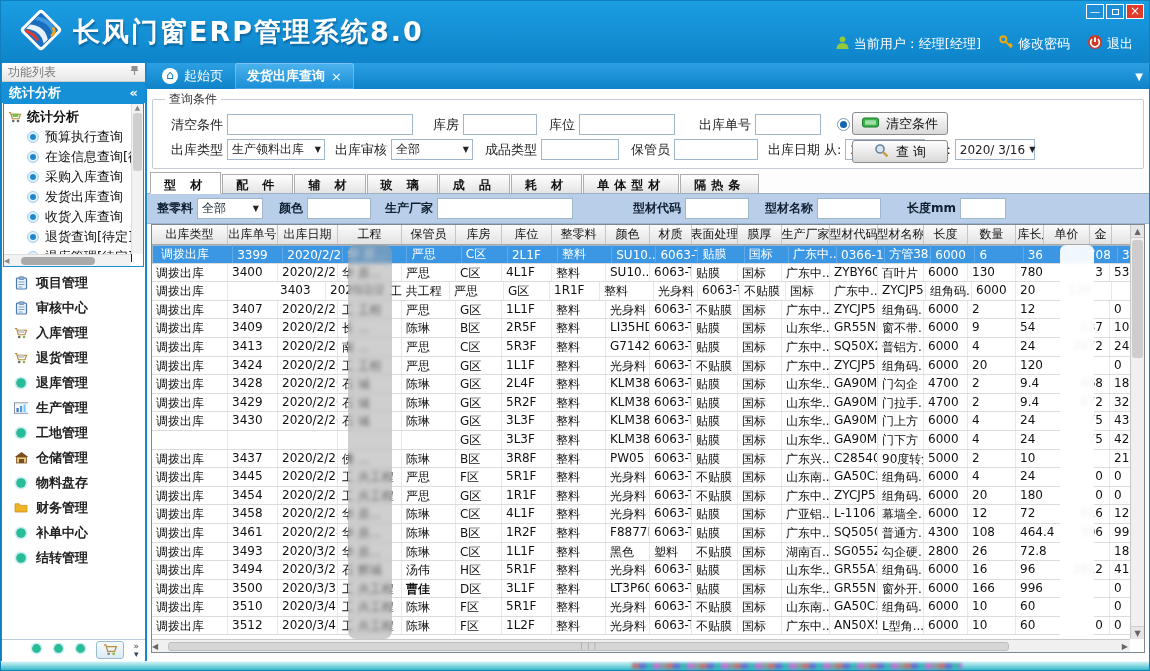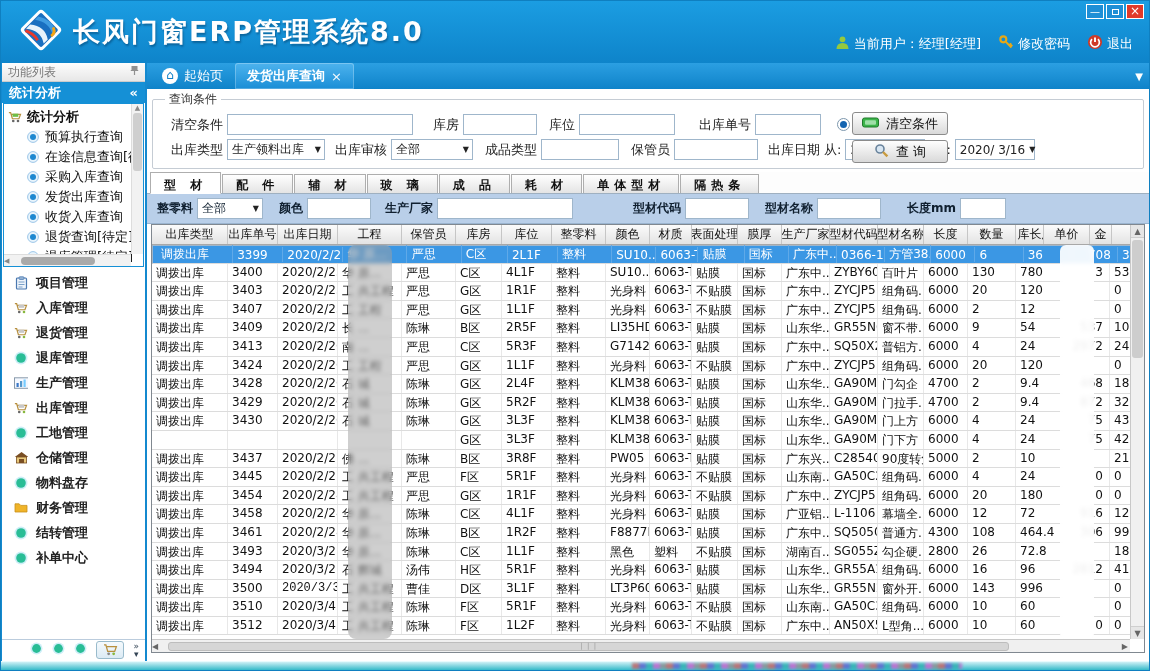--- a/index.html
+++ b/index.html
@@ -291,20 +291,30 @@
               <svg width="13" height="14" viewBox="0 0 13 14">
                 <rect x="1.5" y="2" width="10" height="11" rx="1" fill="#eef4fb" stroke="#4a78b0" stroke-width="1.2"></rect>
                 <rect x="4" y="0.8" width="5" height="2.6" rx="0.8" fill="#9ab8d8" stroke="#4a78b0" stroke-width="0.8"></rect>
                 <path d="M3.5 6 h6 M3.5 8.5 h6 M3.5 11 h4" stroke="#7aa0c8" stroke-width="1"></path>
               </svg>
             </span>
             <span>项目管理</span>
           </div>
           <div class="module-item">
             <span class="mod-ico">
+              <svg width="13" height="14" viewBox="0 0 13 14">
+                <rect x="1.5" y="2" width="10" height="11" rx="1" fill="#eef4fb" stroke="#4a78b0" stroke-width="1.2"></rect>
+                <rect x="4" y="0.8" width="5" height="2.6" rx="0.8" fill="#9ab8d8" stroke="#4a78b0" stroke-width="0.8"></rect>
+                <path d="M3.5 6 h6 M3.5 8.5 h6 M3.5 11 h4" stroke="#7aa0c8" stroke-width="1"></path>
+              </svg>
+            </span>
+            <span>审核中心</span>
+          </div>
+          <div class="module-item">
+            <span class="mod-ico">
               <svg width="16" height="14" viewBox="0 0 16 14">
                 <path d="M1 2 h2 l2 7 h7.5 l1.8-5 H4.2" fill="none" stroke="#b8903f" stroke-width="1.4"></path>
                 <rect x="5.2" y="3.2" width="6.6" height="3.6" fill="#c8c8c8"></rect>
                 <circle cx="6" cy="11.6" r="1.5" fill="#666"></circle>
                 <circle cx="11.4" cy="11.6" r="1.5" fill="#88b83f"></circle>
               </svg>
             </span>
             <span>入库管理</span>
           </div>
           <div class="module-item">
@@ -333,31 +343,20 @@
                 <rect x="0.5" y="0.8" width="14" height="10.5" fill="#f4f8ff" stroke="#8899aa"></rect>
                 <rect x="2.5" y="6" width="2.2" height="4" fill="#3a78c8"></rect>
                 <rect x="6" y="4" width="2.2" height="6" fill="#5599cc"></rect>
                 <rect x="9.5" y="2.5" width="2.2" height="7.5" fill="#77ccff"></rect>
               </svg>
             </span>
             <span>生产管理</span>
           </div>
           <div class="module-item">
             <span class="mod-ico">
-              <svg width="16" height="14" viewBox="0 0 16 14">
-                <path d="M1 2 h2 l2 7 h7.5 l1.8-5 H4.2" fill="none" stroke="#b8903f" stroke-width="1.4"></path>
-                <rect x="5.2" y="3.2" width="6.6" height="3.6" fill="#c8c8c8"></rect>
-                <circle cx="6" cy="11.6" r="1.5" fill="#666"></circle>
-                <circle cx="11.4" cy="11.6" r="1.5" fill="#88b83f"></circle>
-              </svg>
-            </span>
-            <span>出库管理</span>
-          </div>
-          <div class="module-item">
-            <span class="mod-ico">
               <svg width="14" height="14">
                 <circle cx="7" cy="7" r="6.5" fill="#cdeef7"></circle>
                 <circle cx="7" cy="7" r="4.8" fill="#29bd96"></circle>
               </svg>
             </span>
             <span>工地管理</span>
           </div>
           <div class="module-item">
             <span class="mod-ico">
               <svg width="15" height="13">
@@ -385,30 +384,30 @@
             </span>
             <span>财务管理</span>
           </div>
           <div class="module-item">
             <span class="mod-ico">
               <svg width="14" height="14">
                 <circle cx="7" cy="7" r="6.5" fill="#cdeef7"></circle>
                 <circle cx="7" cy="7" r="4.8" fill="#29bd96"></circle>
               </svg>
             </span>
-            <span>结转管理</span>
+            <span>补单中心</span>
           </div>
           <div class="module-item">
             <span class="mod-ico">
               <svg width="14" height="14">
                 <circle cx="7" cy="7" r="6.5" fill="#cdeef7"></circle>
                 <circle cx="7" cy="7" r="4.8" fill="#29bd96"></circle>
               </svg>
             </span>
-            <span>补单中心</span>
+            <span>结转管理</span>
           </div>
         </div>
       <div class="side-bottom">
         <span class="dot"><svg width="13" height="13">
               <circle cx="6.5" cy="6.5" r="6" fill="#cdeef7"></circle>
               <circle cx="6.5" cy="6.5" r="4.4" fill="#29bd96"></circle>
             </svg></span>
         <span class="dot"><svg width="13" height="13">
               <circle cx="6.5" cy="6.5" r="6" fill="#cdeef7"></circle>
               <circle cx="6.5" cy="6.5" r="4.4" fill="#29bd96"></circle>
@@ -595,21 +594,21 @@
               <div class="td" style="width: 48px;">ZYBY607</div>
               <div class="td" style="width: 46px;">百叶片</div>
               <div class="td" style="width: 44px;">6000</div>
               <div class="td" style="width: 48px;">130</div>
               <div class="td" style="width: 48px;">780</div>
               <div class="td tright" style="width: 46px;">3</div>
               <div class="td" style="width: 22px;">535</div>
             </div>
             <div class="trow">
               <div class="td" style="width: 76px;">调拨出库</div>
-              <div class="td" style="width: 50px;">3403</div>
+              <div class="td" style="width: 50px; margin-left: 48px;">3403</div>
               <div class="td" style="width: 60px;">2020/2/25</div>
               <div class="td" style="width: 64px;">工 共工程</div>
               <div class="td" style="width: 54px;">严思</div>
               <div class="td" style="width: 46px;">G区</div>
               <div class="td" style="width: 50px;">1R1F</div>
               <div class="td" style="width: 54px;">整料</div>
               <div class="td" style="width: 44px;">光身料</div>
               <div class="td" style="width: 42px;">6063-T5</div>
               <div class="td" style="width: 46px;">不贴膜</div>
               <div class="td" style="width: 44px;">国标</div>
@@ -948,35 +947,35 @@
               <div class="td" style="width: 46px;">组角码...</div>
               <div class="td" style="width: 44px;">6000</div>
               <div class="td" style="width: 48px;">16</div>
               <div class="td" style="width: 48px;">96</div>
               <div class="td tright" style="width: 46px;">2812</div>
               <div class="td" style="width: 22px;">411</div>
             </div>
             <div class="trow">
               <div class="td" style="width: 76px;">调拨出库</div>
               <div class="td" style="width: 50px;">3500</div>
-              <div class="td" style="width: 60px; font-family: Liberation Mono, monospace;">2020/3/3</div>
+              <div class="td" style="width: 60px;">2020/3/3</div>
               <div class="td" style="width: 64px;">工 共工程</div>
-              <div class="td" style="width: 54px;">曹佳</div>
+              <div class="td" style="width: 54px; font-weight: bold;">曹佳</div>
               <div class="td" style="width: 46px;">D区</div>
               <div class="td" style="width: 50px;">3L1F</div>
               <div class="td" style="width: 54px;">整料</div>
               <div class="td" style="width: 44px;">LT3P60</div>
               <div class="td" style="width: 42px;">6063-T5</div>
               <div class="td" style="width: 46px;">贴膜</div>
               <div class="td" style="width: 44px;">国标</div>
               <div class="td" style="width: 48px;">山东华...</div>
               <div class="td" style="width: 48px;">GR55N26</div>
               <div class="td" style="width: 46px;">窗外开...</div>
               <div class="td" style="width: 44px;">6000</div>
-              <div class="td" style="width: 48px;">143</div>
+              <div class="td" style="width: 48px;">166</div>
               <div class="td" style="width: 48px;">996</div>
               <div class="td tright" style="width: 46px;"></div>
               <div class="td" style="width: 22px;">0</div>
             </div>
             <div class="trow">
               <div class="td" style="width: 76px;">调拨出库</div>
               <div class="td" style="width: 50px;">3510</div>
               <div class="td" style="width: 60px;">2020/3/4</div>
               <div class="td" style="width: 64px;">工 共工程</div>
               <div class="td" style="width: 54px;">陈琳</div>

